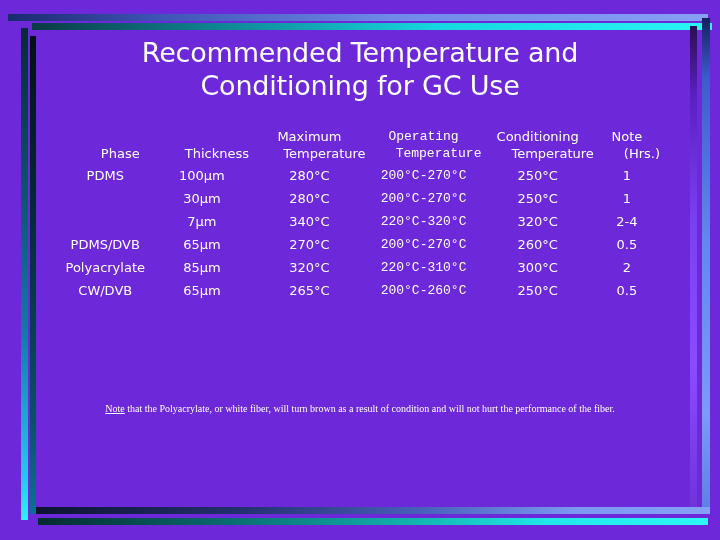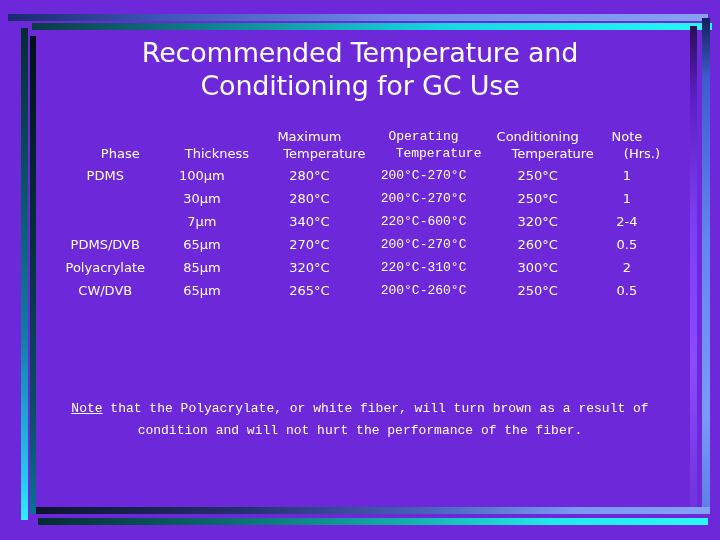--- a/index.html
+++ b/index.html
@@ -122,22 +122,22 @@
 
   th.col-phase { text-align: center; }
   th.col-thick { text-align: center; }
 
   #note {
     position: absolute;
     left: 58px; top: 398px;
     width: 604px;
     text-align: center;
     color: #ffffff;
-    font-family: Liberation Mono, monospace;
-    font-size: 13px;
+    font-family: Liberation Serif, serif;
+    font-size: 10px;
     line-height: 22px;
   }
   #note .u { text-decoration: underline; }
 </style>
 </head>
 <body>
 
 <div id="slide">
 
   <div class="deco" id="bar-top-blue"></div>
@@ -203,21 +203,21 @@
             <td class="col-thick">30µm</td>
             <td class="col-max">280°C</td>
             <td class="col-oper">200°C-270°C</td>
             <td class="col-cond">250°C</td>
             <td class="col-time">1</td>
           </tr>
           <tr>
             <td class="col-phase"></td>
             <td class="col-thick">7µm</td>
             <td class="col-max">340°C</td>
-            <td class="col-oper">220°C-600°C</td>
+            <td class="col-oper">220°C-320°C</td>
             <td class="col-cond">320°C</td>
             <td class="col-time">2-4</td>
           </tr>
           <tr>
             <td class="col-phase">PDMS/DVB</td>
             <td class="col-thick">65µm</td>
             <td class="col-max">270°C</td>
             <td class="col-oper">200°C-270°C</td>
             <td class="col-cond">260°C</td>
             <td class="col-time">0.5</td>

